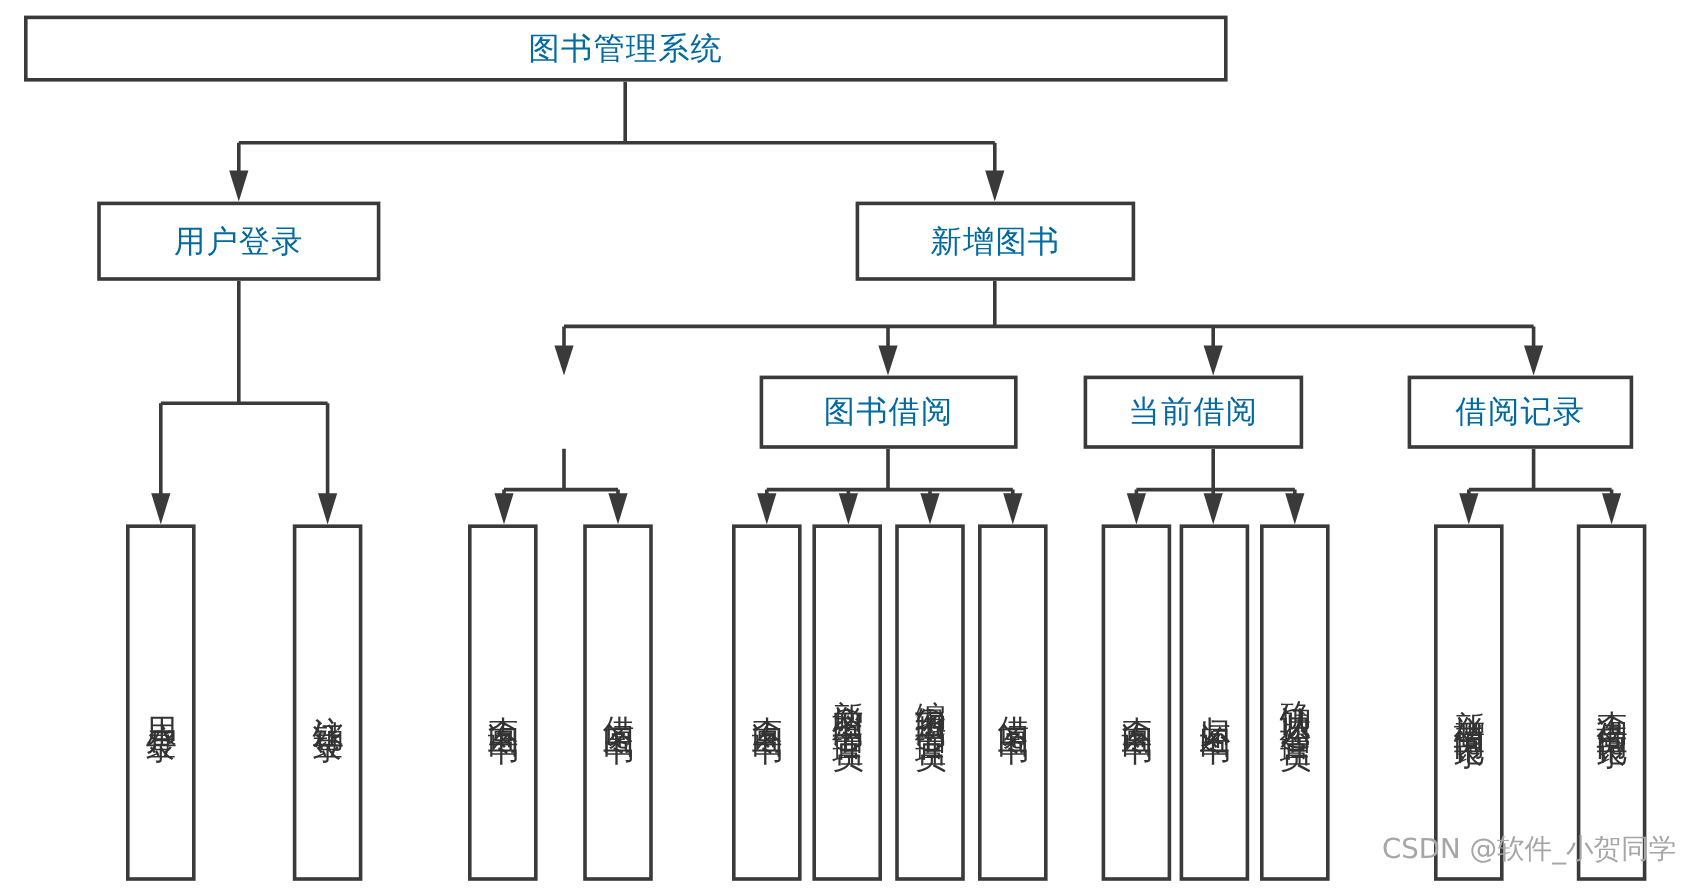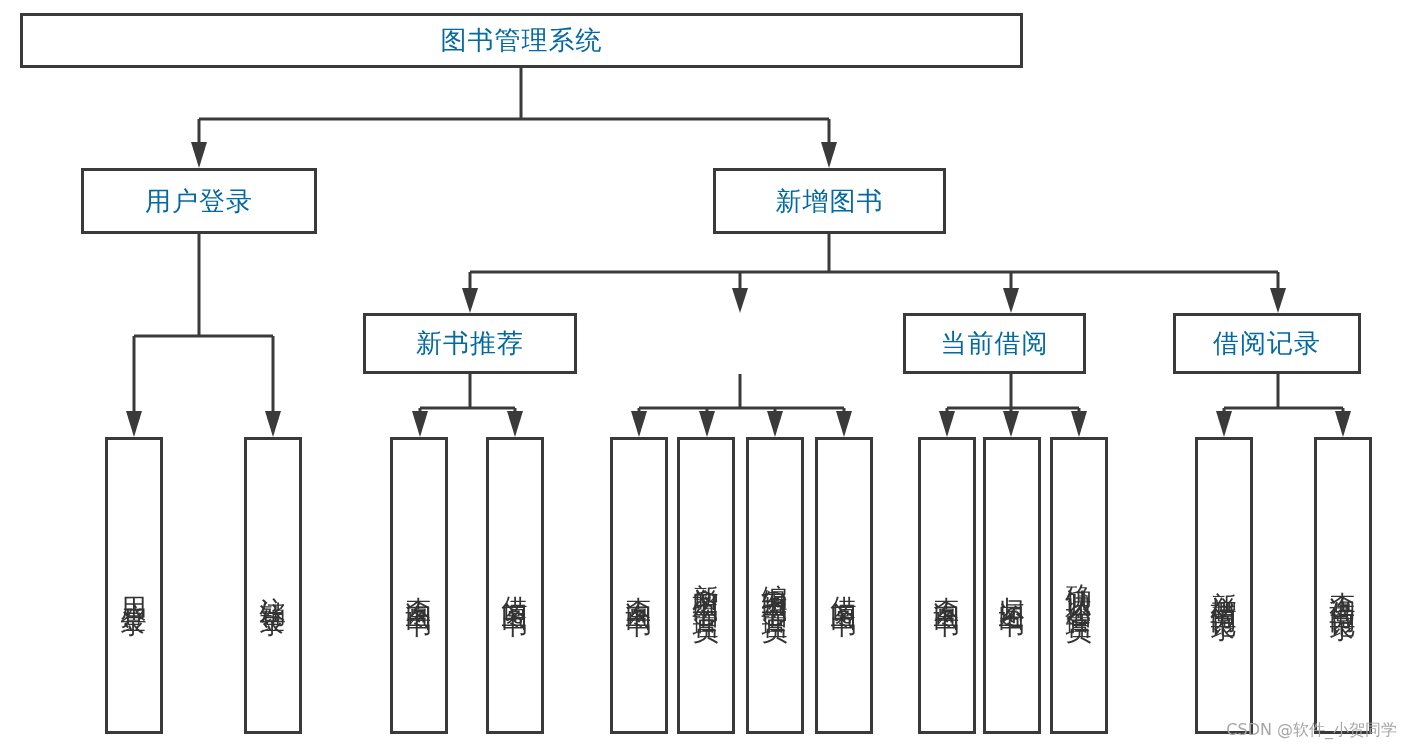--- a/index.html
+++ b/index.html
@@ -50,22 +50,22 @@
     writing-mode: vertical-rl;
     text-orientation: mixed;
     font-size: 26px;
     letter-spacing: 5px;
     color: #333333;
     line-height: 1;
   }
   .watermark {
     position: absolute;
     right: 8px;
-    bottom: 6px;
-    font-size: 16px;
+    bottom: 24px;
+    font-size: 23px;
     color: #a6a6a6;
     z-index: 2;
     white-space: nowrap;
   }
 </style>
 </head>
 <body>
 
 <div id="canvas">
 
@@ -116,22 +116,22 @@
     <span class="hlabel">图书管理系统</span>
   </div>
 
   <div class="box" style="left:81px; top:168px; width:236px; height:66px;">
     <span class="hlabel">用户登录</span>
   </div>
   <div class="box" style="left:713px; top:168px; width:233px; height:66px;">
     <span class="hlabel">新增图书</span>
   </div>
 
-  <div class="box" style="left:363px; top:313px; width:214px; height:61px;">
-    <span class="hlabel">新书推荐</span>
+  <div class="box" style="left:633px; top:313px; width:215px; height:61px;">
+    <span class="hlabel">图书借阅</span>
   </div>
   <div class="box" style="left:903px; top:313px; width:183px; height:61px;">
     <span class="hlabel">当前借阅</span>
   </div>
   <div class="box" style="left:1173px; top:313px; width:188px; height:61px;">
     <span class="hlabel">借阅记录</span>
   </div>
 
   <div class="box" style="left:105px; top:437px; width:58px; height:297px;">
     <span class="vlabel">用户登录</span>

